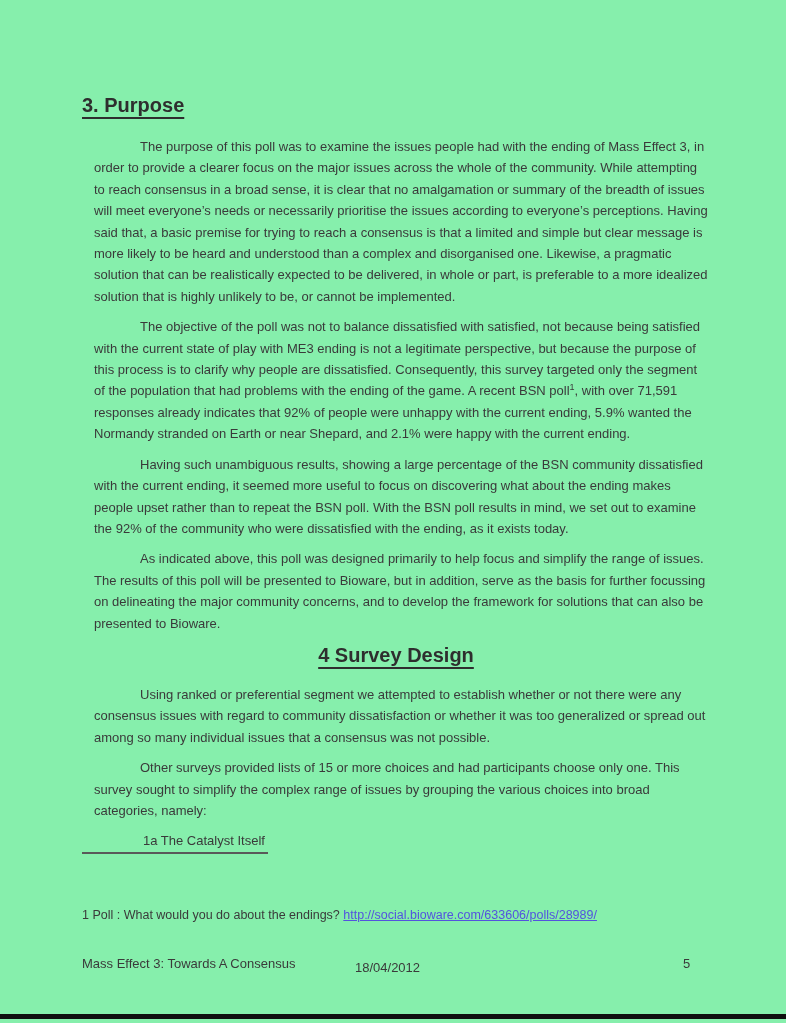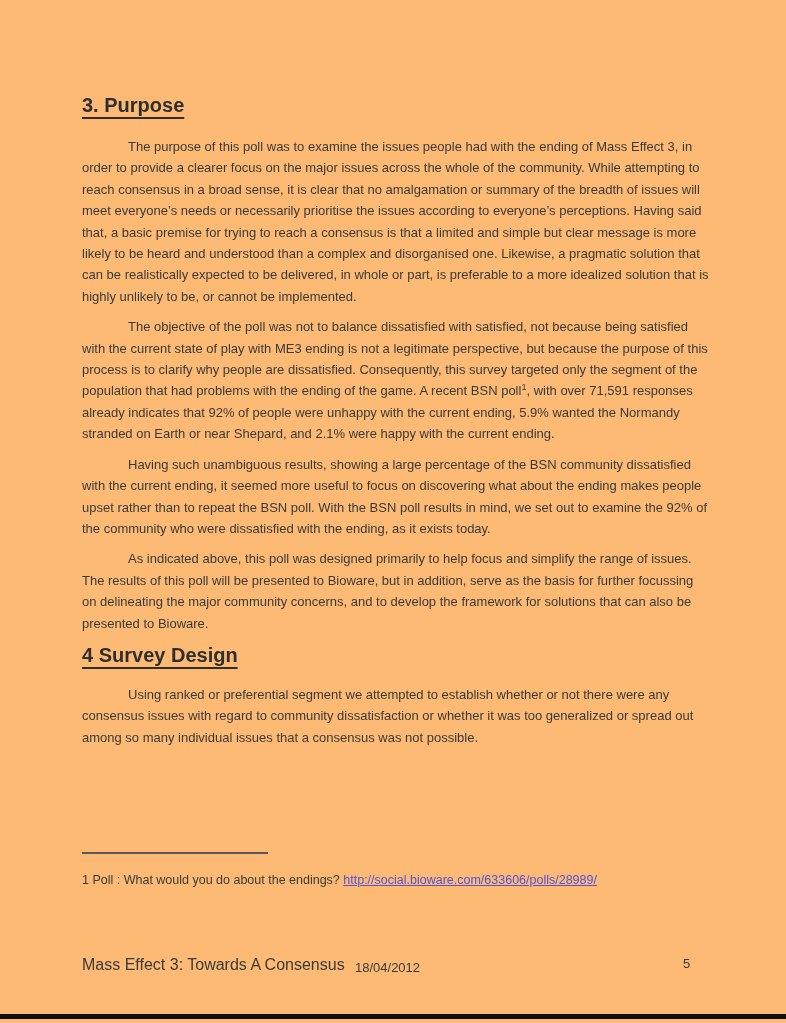--- a/index.html
+++ b/index.html
@@ -1,40 +1,40 @@
 <!DOCTYPE html>
 <html><head>
 <meta charset="utf-8">
 <style>
   html, body { margin: 0; padding: 0; background: #ffffff; }
   .page {
     position: relative;
     width: 786px;
     height: 1023px;
-    background: #fdba74;
+    background: #86efac;
     font-family: "Liberation Sans", sans-serif;
     color: #3a3a3a;
     overflow: hidden;
   }
   .content { padding: 94px 76px 0 82px; }
   .section-heading {
     font-size: 20px;
     line-height: 22px;
     font-weight: bold;
     color: #2e2e2e;
     text-decoration: underline;
     text-decoration-thickness: 2px;
     text-underline-offset: 5px;
     margin: 0 0 20px 0;
   }
-  .section-heading.survey { margin-top: 10px; margin-bottom: 18px; }
+  .section-heading.survey { margin-top: 10px; margin-bottom: 18px; text-align: center; }
   p.body-para {
     font-size: 13px;
     line-height: 21.4px;
-    margin: 0 0 9px 0;
+    margin: 0 0 9px 12px;
     text-indent: 46px;
     color: #3a3a3a;
   }
   sup.fnref { font-size: 9px; line-height: 0; vertical-align: super; }
   p.list-item {
     font-size: 13px;
     line-height: 21.4px;
     margin: 9px 0 0 0;
     padding-left: 61px;
     text-indent: 0;
@@ -43,27 +43,27 @@
     position: absolute;
     left: 82px;
     top: 852px;
     width: 186px;
     height: 2px;
     background: #595959;
   }
   .footnote {
     position: absolute;
     left: 82px;
-    top: 873px;
+    top: 908px;
     font-size: 12.5px;
     color: #3a3a3a;
     white-space: nowrap;
   }
   .footnote a { color: #5353de; text-decoration: underline; }
-  .footer-title { position: absolute; left: 82px;  top: 956px; font-size: 16px; color: #3a3a3a; }
+  .footer-title { position: absolute; left: 82px;  top: 956px; font-size: 13px; color: #3a3a3a; }
   .footer-date  { position: absolute; left: 355px; top: 960px; font-size: 13px; color: #3a3a3a; }
   .footer-page  { position: absolute; left: 683px; top: 956px; font-size: 13px; color: #3a3a3a; }
   .bottom-bar {
     position: absolute;
     left: 0;
     top: 1014px;
     width: 100%;
     height: 5px;
     background: #0f0f0f;
   }
@@ -81,21 +81,23 @@
     <p class="body-para"><span>The objective of the poll was not to balance dissatisfied with satisfied, not because being satisfied with the current state of play with ME3 ending is not a legitimate perspective, but because the purpose of this process is to clarify why people are dissatisfied. Consequently, this survey targeted only the segment of the population that had problems with the ending of the game.  A recent BSN poll</span><sup class="fnref">1</sup><span>, with over 71,591 responses already indicates that 92% of people were unhappy with the current ending, 5.9% wanted the Normandy stranded on Earth or near Shepard, and 2.1% were happy with the current ending.</span></p>
 
     <p class="body-para">Having such unambiguous results, showing a large percentage of the BSN community dissatisfied with the current ending, it seemed more useful to focus on discovering what about the ending makes people upset rather than to repeat the BSN poll.  With the BSN poll results in mind, we set out to examine the 92% of the community who were dissatisfied with the ending, as it exists today.</p>
 
     <p class="body-para">As indicated above, this poll was designed primarily to help focus and simplify the range of issues. The results of this poll will be presented to Bioware, but in addition, serve as the basis for further focussing on delineating the major community concerns, and to develop the framework for solutions that can also be presented to Bioware.</p>
 
     <h2 class="section-heading survey">4 Survey Design</h2>
 
     <p class="body-para">Using ranked or preferential segment we attempted to establish whether or not there were any consensus issues with regard to community dissatisfaction or whether it was too generalized or spread out among so many individual issues that a consensus was not possible.</p>
 
+    <p class="body-para">Other surveys provided lists of 15 or more choices and had participants choose only one.  This survey sought to simplify the complex range of issues by grouping the various choices into broad categories, namely:</p>
 
+    <p class="list-item">1a The Catalyst Itself</p>
 
   </div>
 
   <div class="footnote-rule"></div>
 
   <div class="footnote"><span>1 Poll : What would you do about the endings? </span><a href="#">http://social.bioware.com/633606/polls/28989/</a></div>
 
   <span class="footer-title">Mass Effect 3: Towards A Consensus</span>
   <span class="footer-date">18/04/2012</span>
   <span class="footer-page">5</span>

